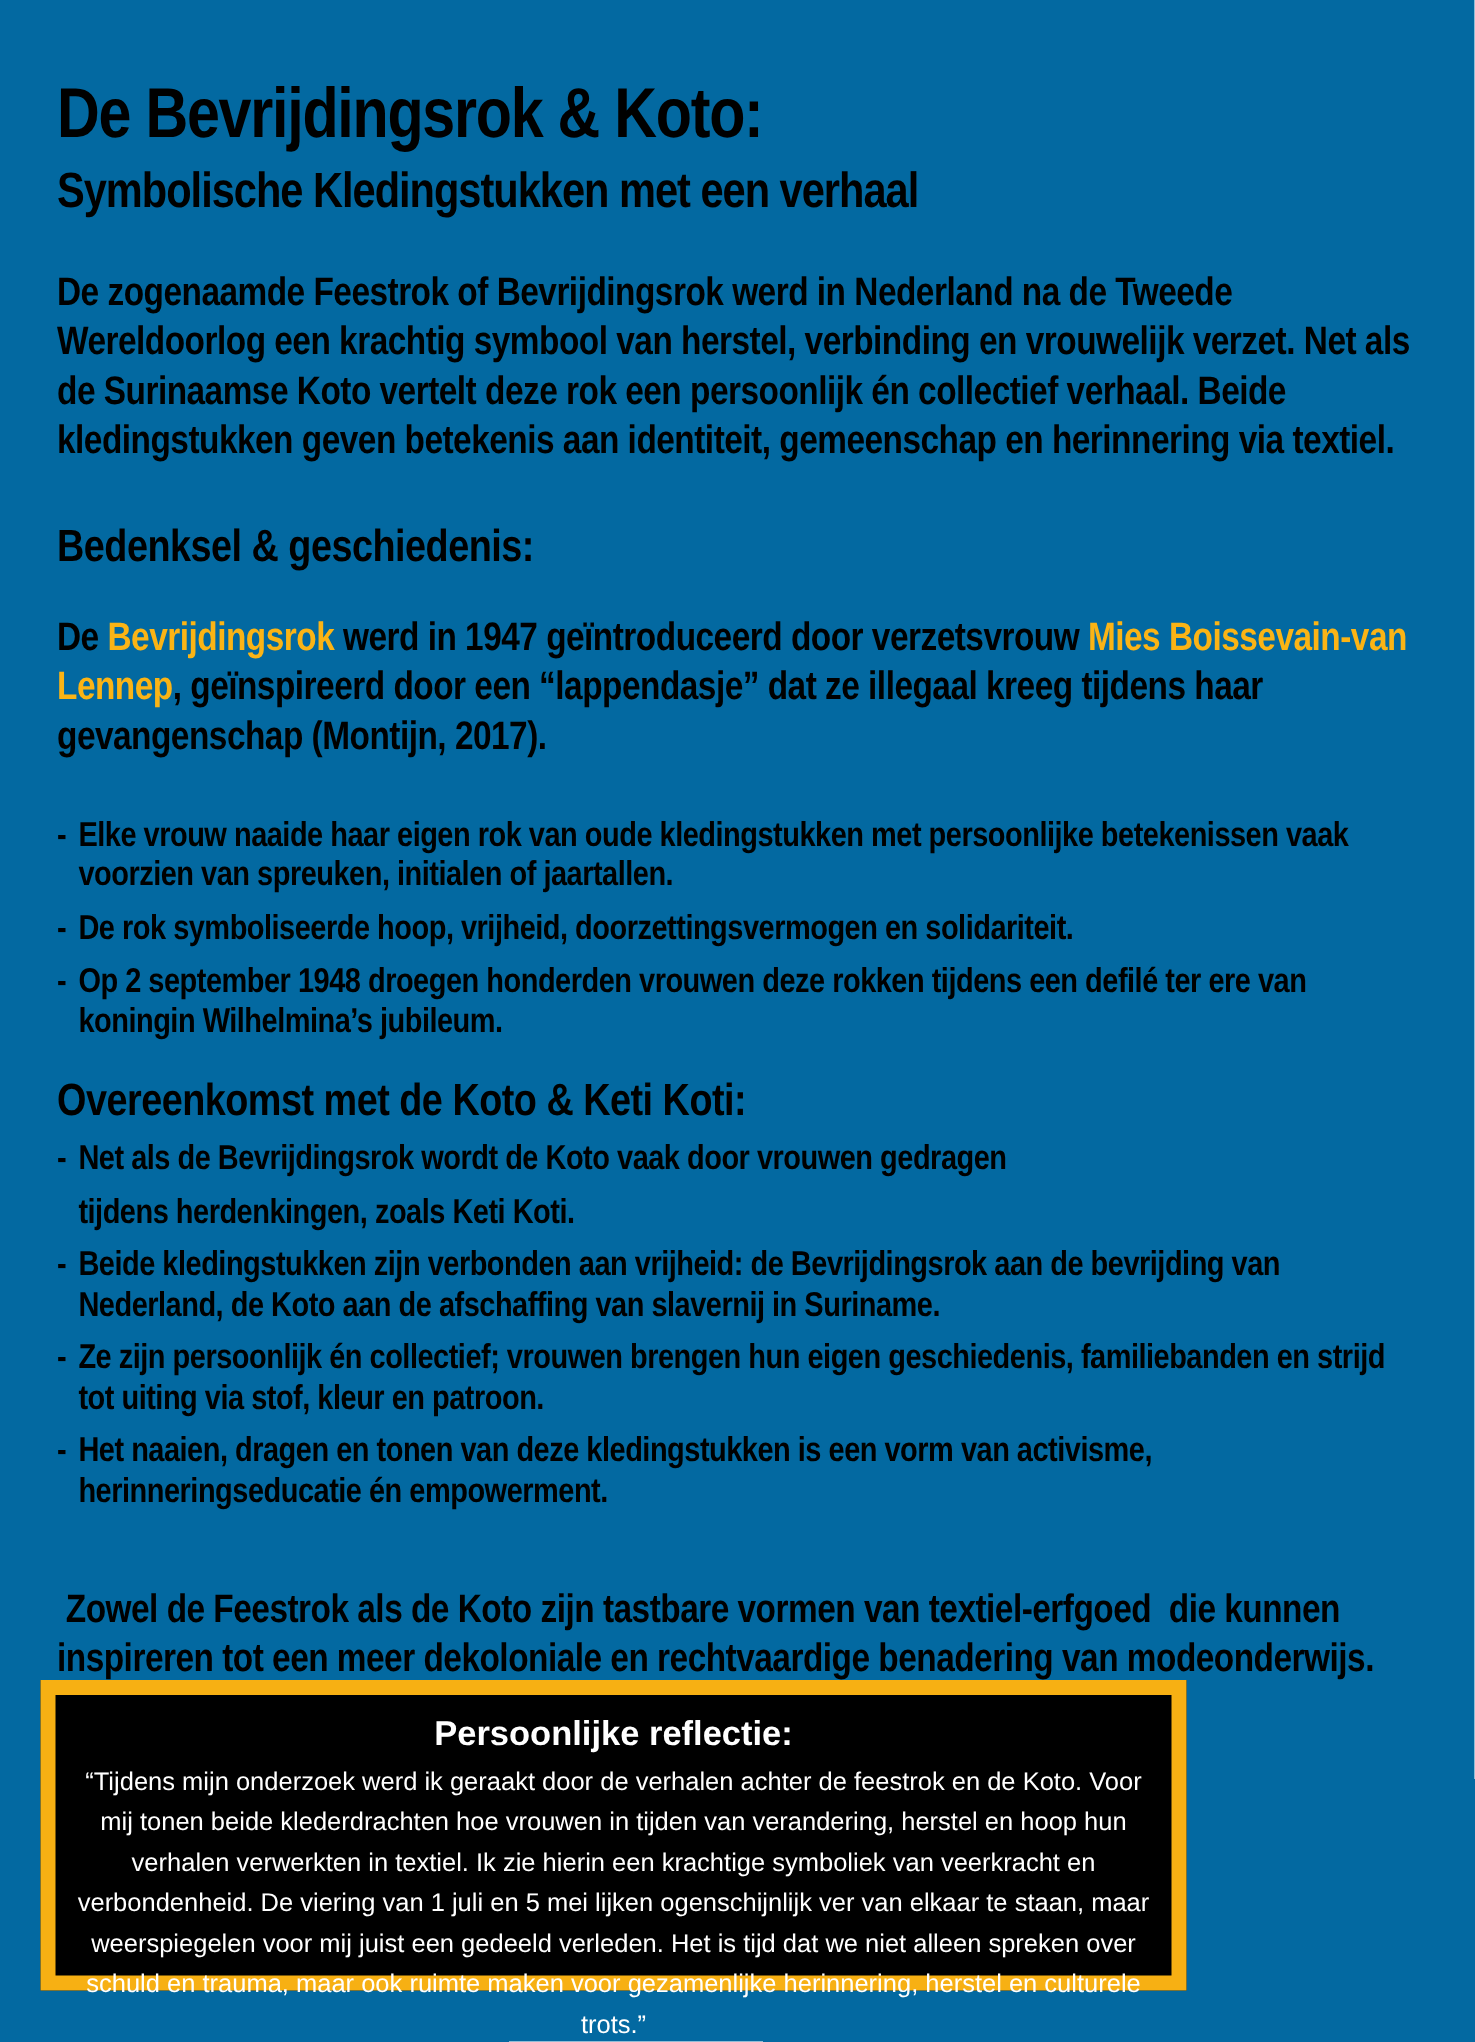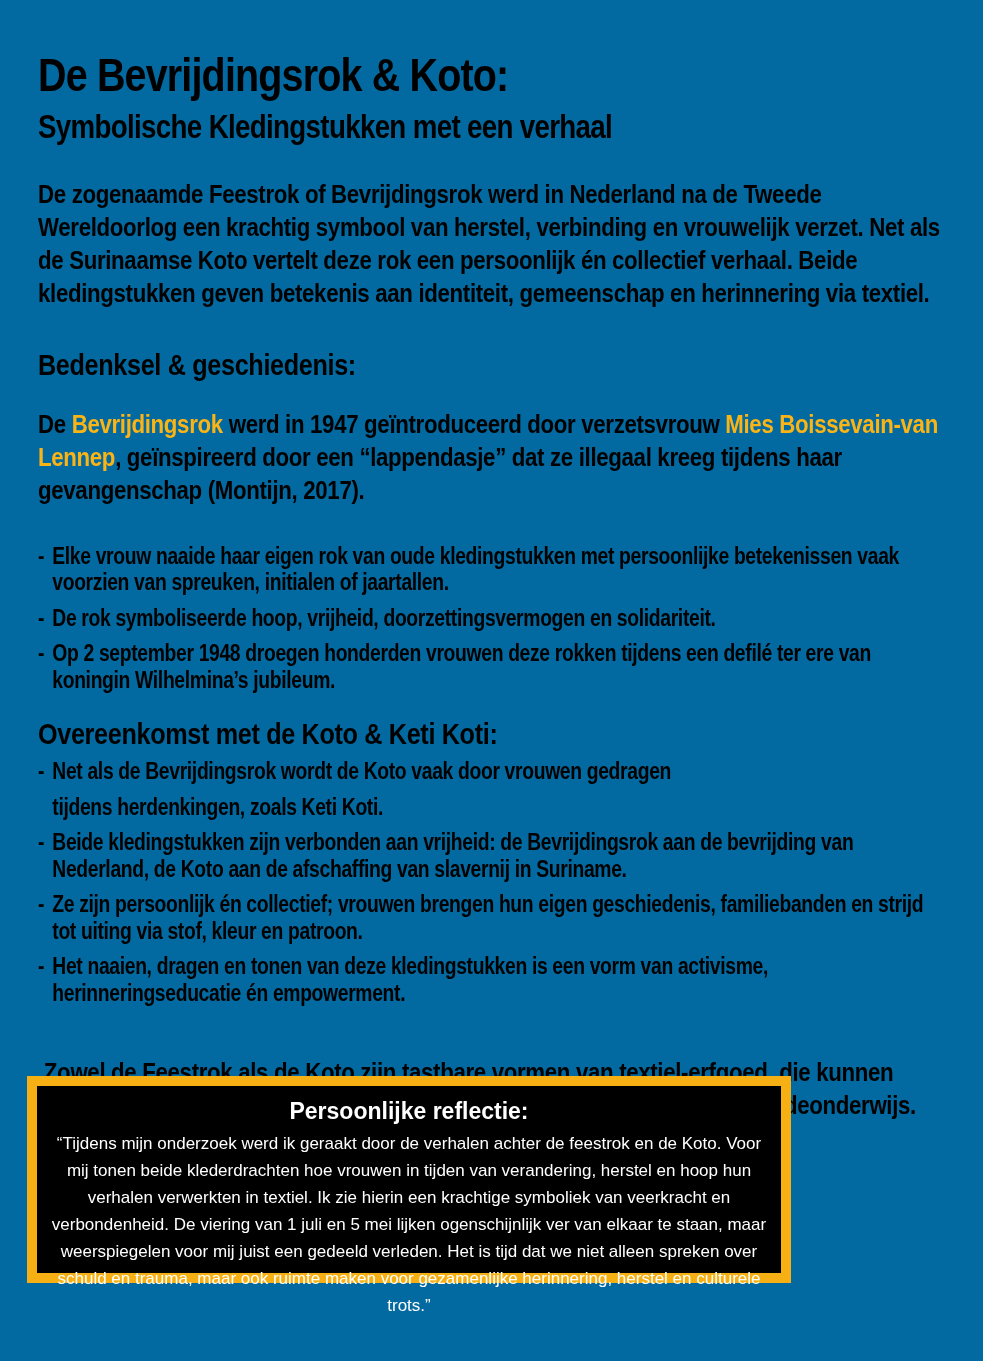--- a/index.html
+++ b/index.html
@@ -72,21 +72,21 @@
   ul.bullets.koto{margin-top:8px;}
   .koto-b1-line2{display:block;margin-top:9px;}
   .closing{
     margin-top:50px;
     font-size:26.5px;
     line-height:33px;
     white-space:pre-wrap;
   }
   .reflection-box{
     position:absolute;
-    left:27px;top:1076px;
+    left:27px;top:1120px;
     width:764px;height:207px;
     background:var(--box-bg);
     border:10px solid var(--box-border-gold);
   }
   .reflection-title{
     margin-top:12px;
     text-align:center;
     color:var(--box-text-white);
     font-size:23px;
     font-weight:bold;

